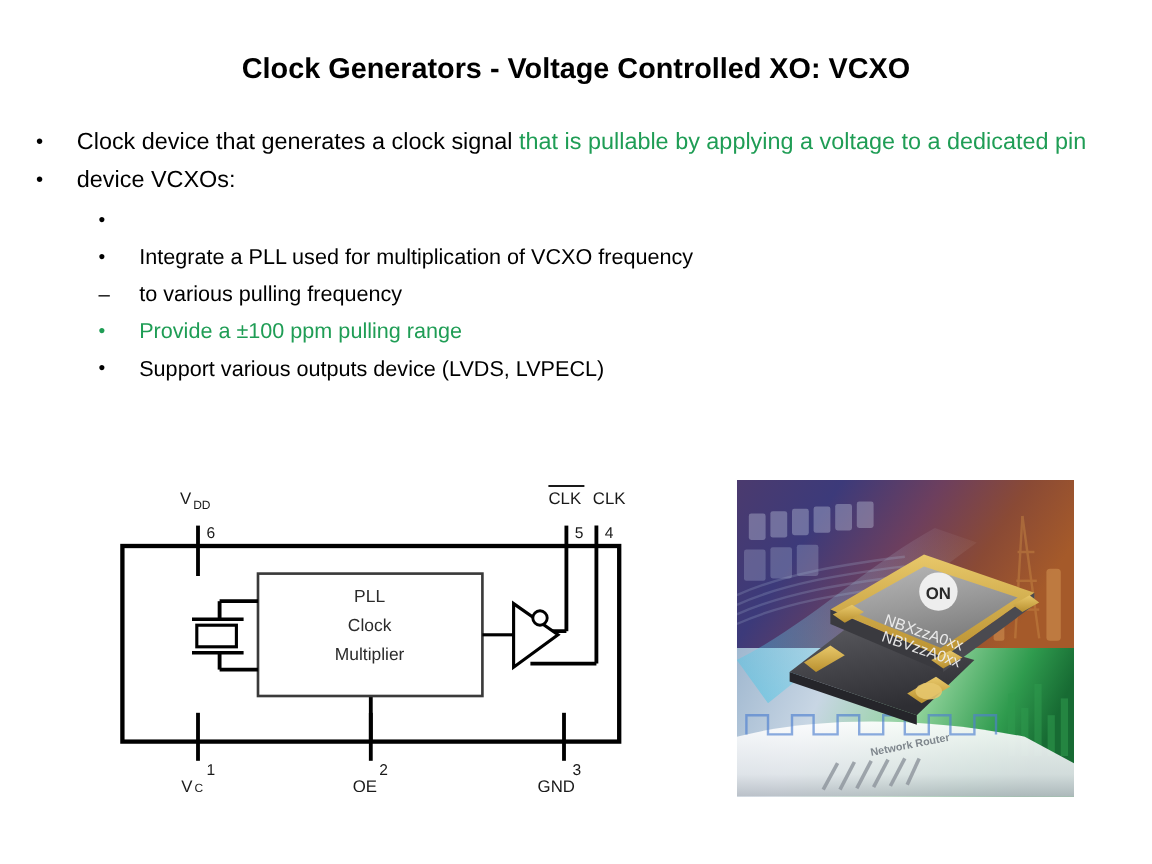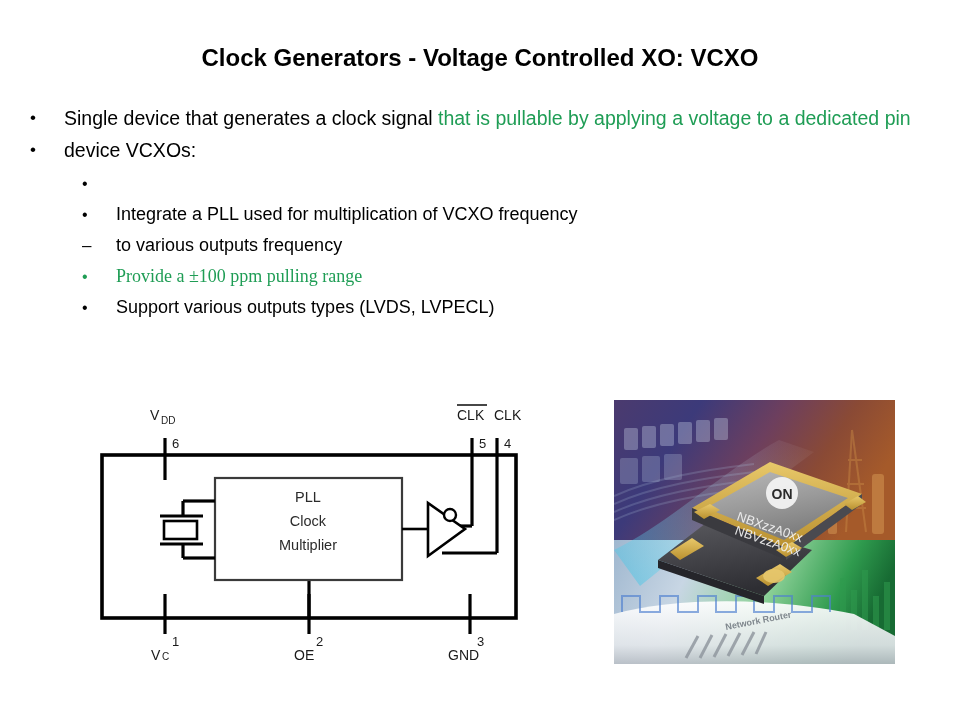--- a/index.html
+++ b/index.html
@@ -112,44 +112,44 @@
 </head>
 <body>
 
 <div id="slide">
 
   <div id="title">Clock Generators - Voltage Controlled XO: VCXO</div>
 
   <div id="bullets">
       <div class="row lvl1">
         <span class="mk">•</span>
-        <span class="tx"><span>Single device that generates a clock signal </span><span style="color: rgb(31, 157, 85); text-align: right;">that is pullable by applying a voltage to a dedicated pin</span></span>
+        <span class="tx"><span>Clock device that generates a clock signal </span><span style="color: rgb(31, 157, 85); text-align: right;">that is pullable by applying a voltage to a dedicated pin</span></span>
       </div>
       <div class="row lvl1">
         <span class="mk">•</span>
         <span class="tx"><span> device VCXOs:</span></span>
       </div>
       <div class="row lvl2">
         <span class="mk">•</span>
       </div>
       <div class="row lvl2">
         <span class="mk">•</span>
         <span class="tx"><span>Integrate a PLL used for multiplication of VCXO  frequency</span></span>
       </div>
       <div class="row lvl2">
         <span class="mk dash">–</span>
-        <span class="tx"><span>to various outputs frequency</span></span>
+        <span class="tx"><span>to various pulling frequency</span></span>
       </div>
       <div class="row lvl2">
         <span class="mk green" style="color: rgb(31, 157, 85);">•</span>
-        <span class="tx"><span style="color: rgb(31, 157, 85); font-family: Liberation Serif, serif;">Provide a ±100 ppm pulling range</span></span>
-      </div>
-      <div class="row lvl2">
-        <span class="mk">•</span>
-        <span class="tx"><span>Support various outputs types (LVDS, LVPECL)</span></span>
+        <span class="tx"><span style="color: rgb(31, 157, 85);">Provide a ±100 ppm pulling range</span></span>
+      </div>
+      <div class="row lvl2">
+        <span class="mk">•</span>
+        <span class="tx"><span>Support various outputs device (LVDS, LVPECL)</span></span>
       </div>
     </div>
 
   <div id="diagram">
     <svg width="460" height="262" viewBox="0 0 460 262" xmlns="http://www.w3.org/2000/svg">
 
       <rect x="12" y="57" width="414" height="163" fill="none" stroke="#000000" stroke-width="3.6"></rect>
 
       <line x1="75" y1="40" x2="75" y2="82" stroke="#000000" stroke-width="3.2"></line>
 

